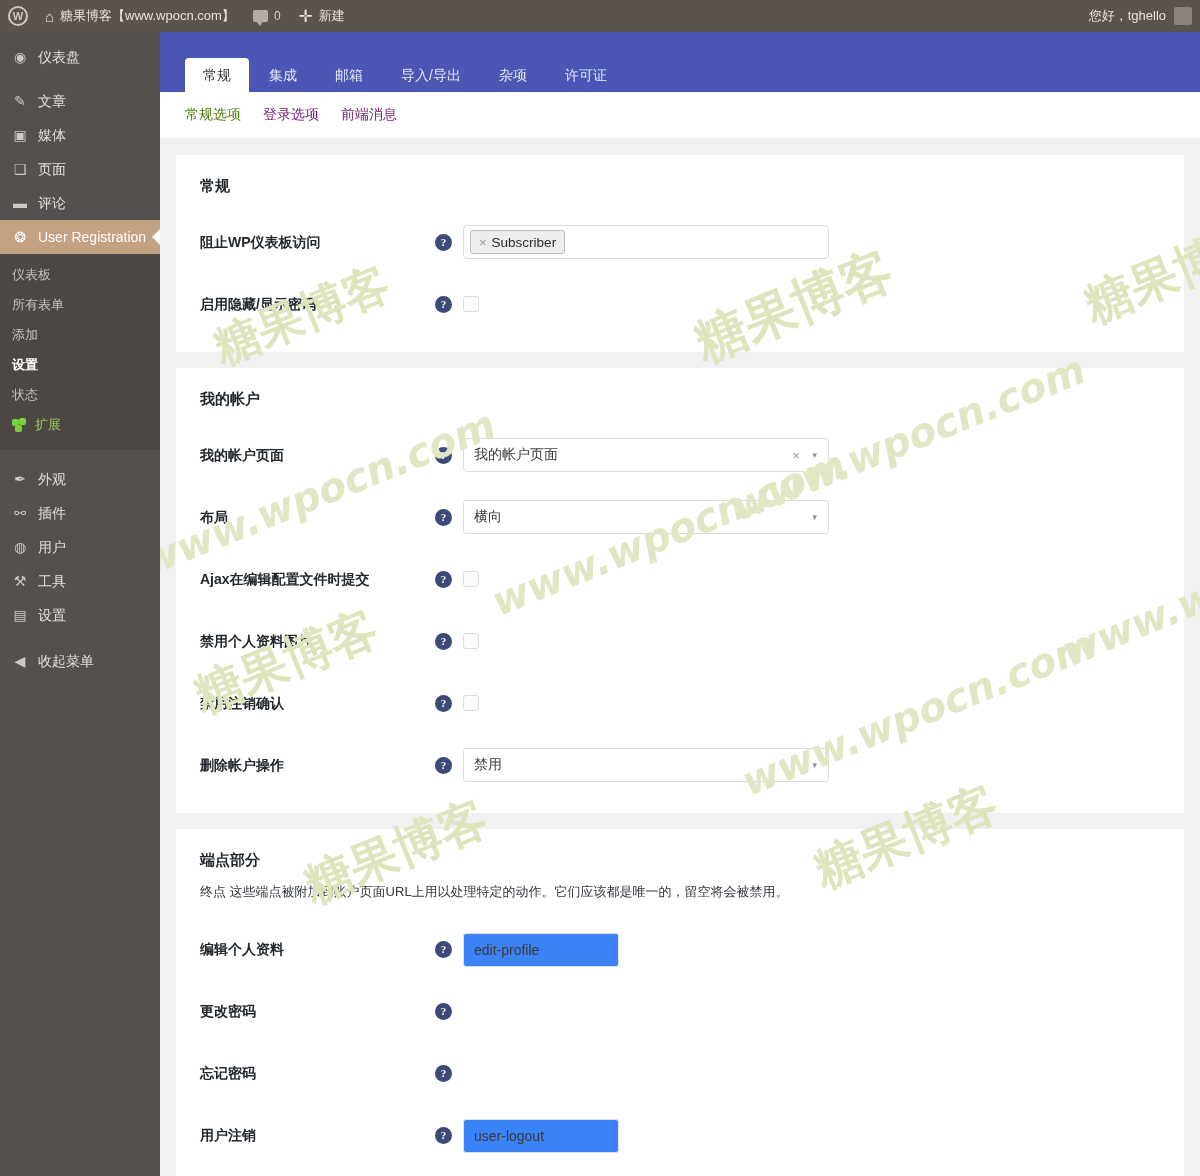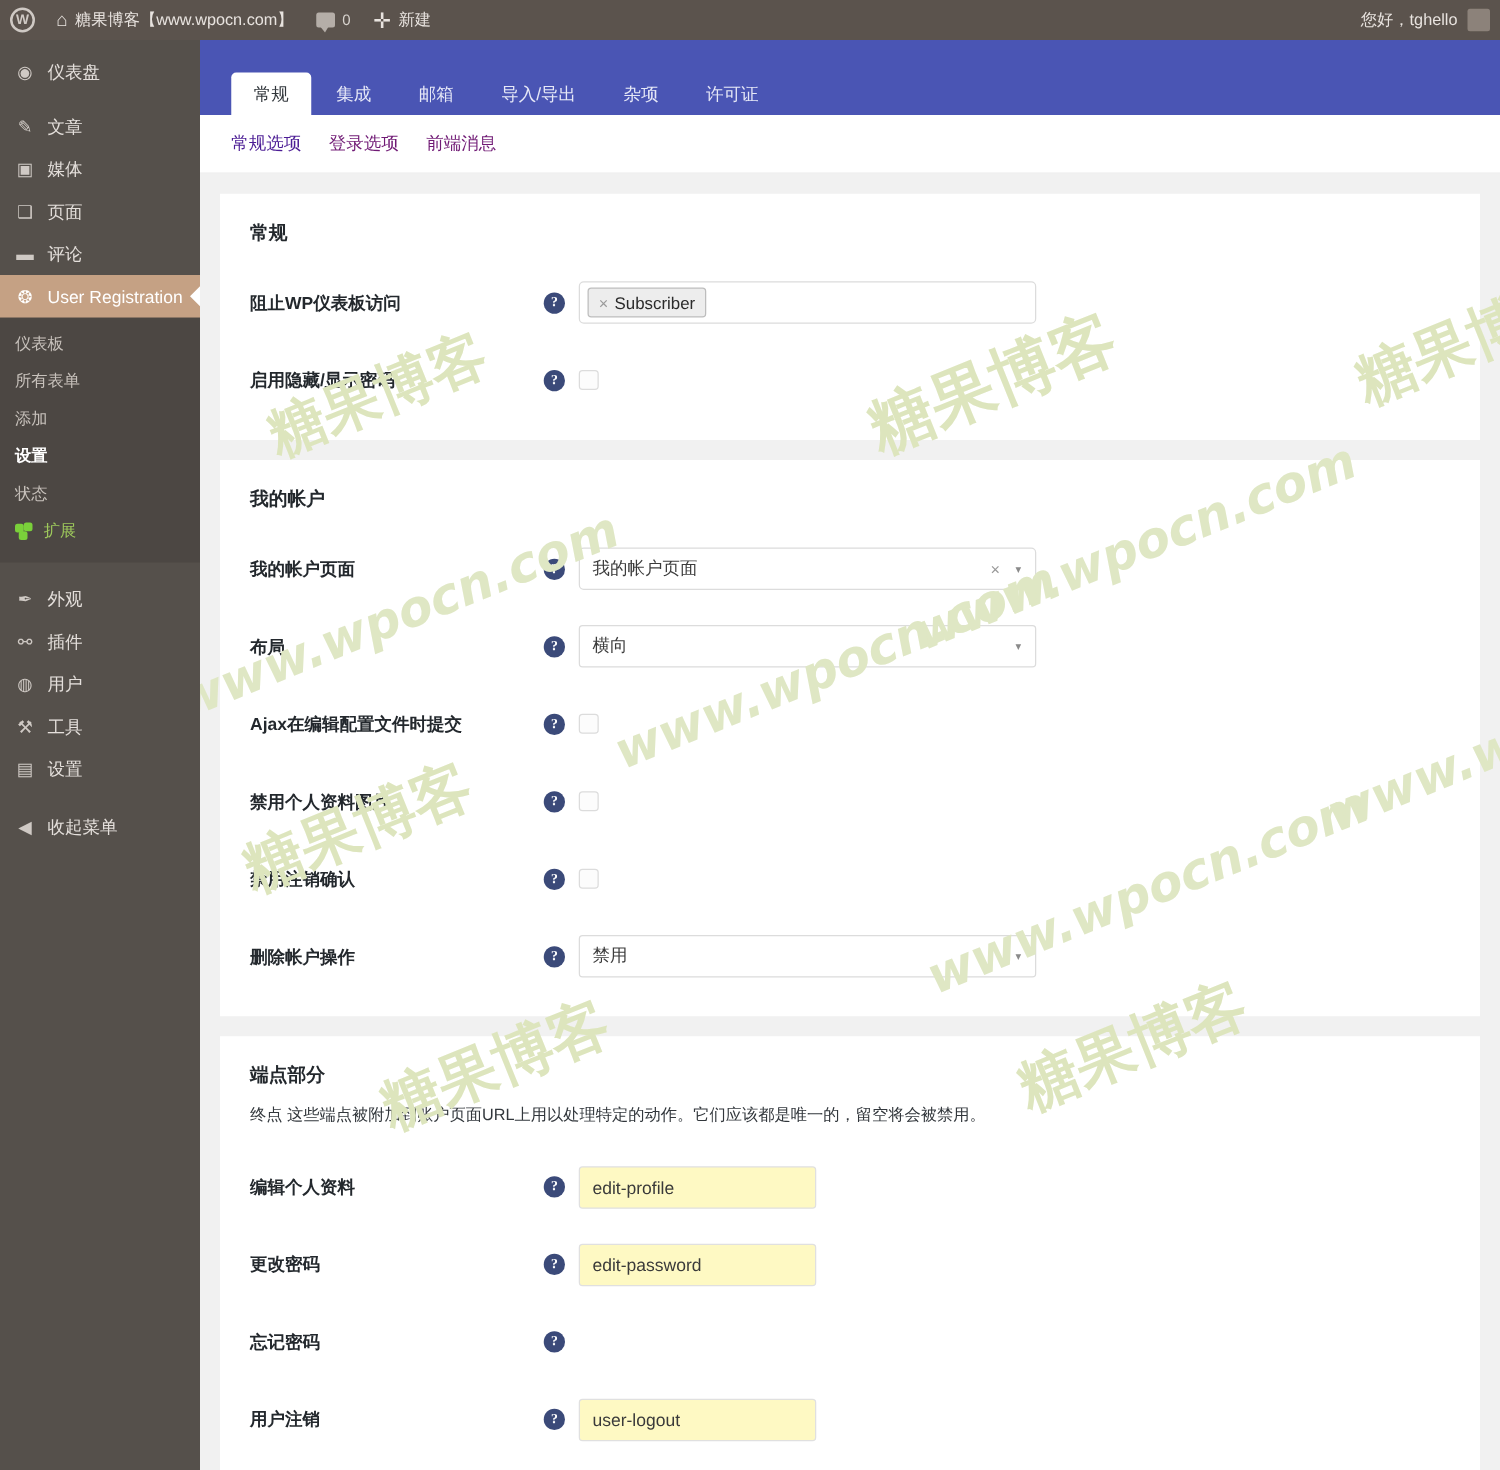--- a/index.html
+++ b/index.html
@@ -72,21 +72,21 @@
   .tabbar { background: #4a55b4; height: 60px; position: relative; }
   .tabs { display: flex; align-items: flex-end; height: 60px; padding-left: 25px; gap: 0; }
   .tab {
     padding: 9px 18px; color: #e6e8f7; font-size: 14px; line-height: 1;
     border-radius: 4px 4px 0 0; margin-right: 2px; height: 34px; display: flex; align-items: center;
   }
   .tab.tab-active { background: #ffffff; color: #32373c; font-weight: normal; }
 
   .subtabbar { background: #ffffff; height: 47px; display: flex; align-items: center; padding-left: 25px; gap: 22px; border-bottom: 1px solid #ececec; }
   .subtab { font-size: 14px; color: #701a75; }
-  .subtab.subtab-active { color: #4c1d95; }
+  .subtab.subtab-active { color: #4d7c0f; }
 
   .content { padding: 16px 16px 0 16px; }
   .card { background: #ffffff; padding: 22px 24px 26px 24px; margin-bottom: 16px; }
 
   .card-title { font-size: 15px; font-weight: bold; color: #23282d; margin-bottom: 24px; }
   .card-desc { font-size: 13px; color: #32373c; margin: -12px 0 26px 0; line-height: 1.5; }
 
   .frow { display: flex; align-items: center; min-height: 44px; margin-bottom: 18px; }
   .frow:last-child { margin-bottom: 0; }
   .flabel { width: 235px; flex: 0 0 235px; font-size: 14px; color: #23282d; line-height: 1.3; font-weight: bold; }
@@ -112,21 +112,21 @@
 
   .selectbox {
     width: 366px; height: 34px; border: 1px solid #dcdcdc; border-radius: 3px; background: #fff;
     display: flex; align-items: center; padding: 0 10px; font-size: 14px; color: #3c3c3c; position: relative;
   }
   .selectbox.s2 { border-radius: 4px; }
   .sel-x { position: absolute; right: 28px; color: #999; font-size: 13px; }
   .caret { position: absolute; right: 11px; color: #8a8a8a; font-size: 9px; }
 
   .textbox {
-    width: 190px; height: 34px; border: 1px solid #e0e0e0; border-radius: 3px; background: #fef9c3;
+    width: 156px; height: 34px; border: 1px solid #e0e0e0; border-radius: 3px; background: #3b82f6;
     display: flex; align-items: center; padding: 0 10px; font-size: 14px; color: #3a3a3a;
   }
 
   
   .wm { position: absolute; pointer-events: none; user-select: none; z-index: 40;
         font-family: "DejaVu Sans", sans-serif; white-space: nowrap; }
   .wm-cn { color: #dde5bd; font-weight: bold; }
   .wm-url { color: #dfe7c4; font-weight: bold; font-style: italic; }
 </style>
 </head>
@@ -385,25 +385,20 @@
               <div class="textbox">
                 <span>edit-profile</span>
               </div>
             </div>
         </div>
 
         <div class="frow">
           <div class="flabel">更改密码</div>
           <div class="fhelp">
               <span class="help-icon">?</span>
-            </div>
-          <div class="fctl">
-              <div class="textbox">
-                <span>edit-password</span>
-              </div>
             </div>
         </div>
 
         <div class="frow">
           <div class="flabel">忘记密码</div>
           <div class="fhelp">
               <span class="help-icon">?</span>
             </div>
         </div>
 

